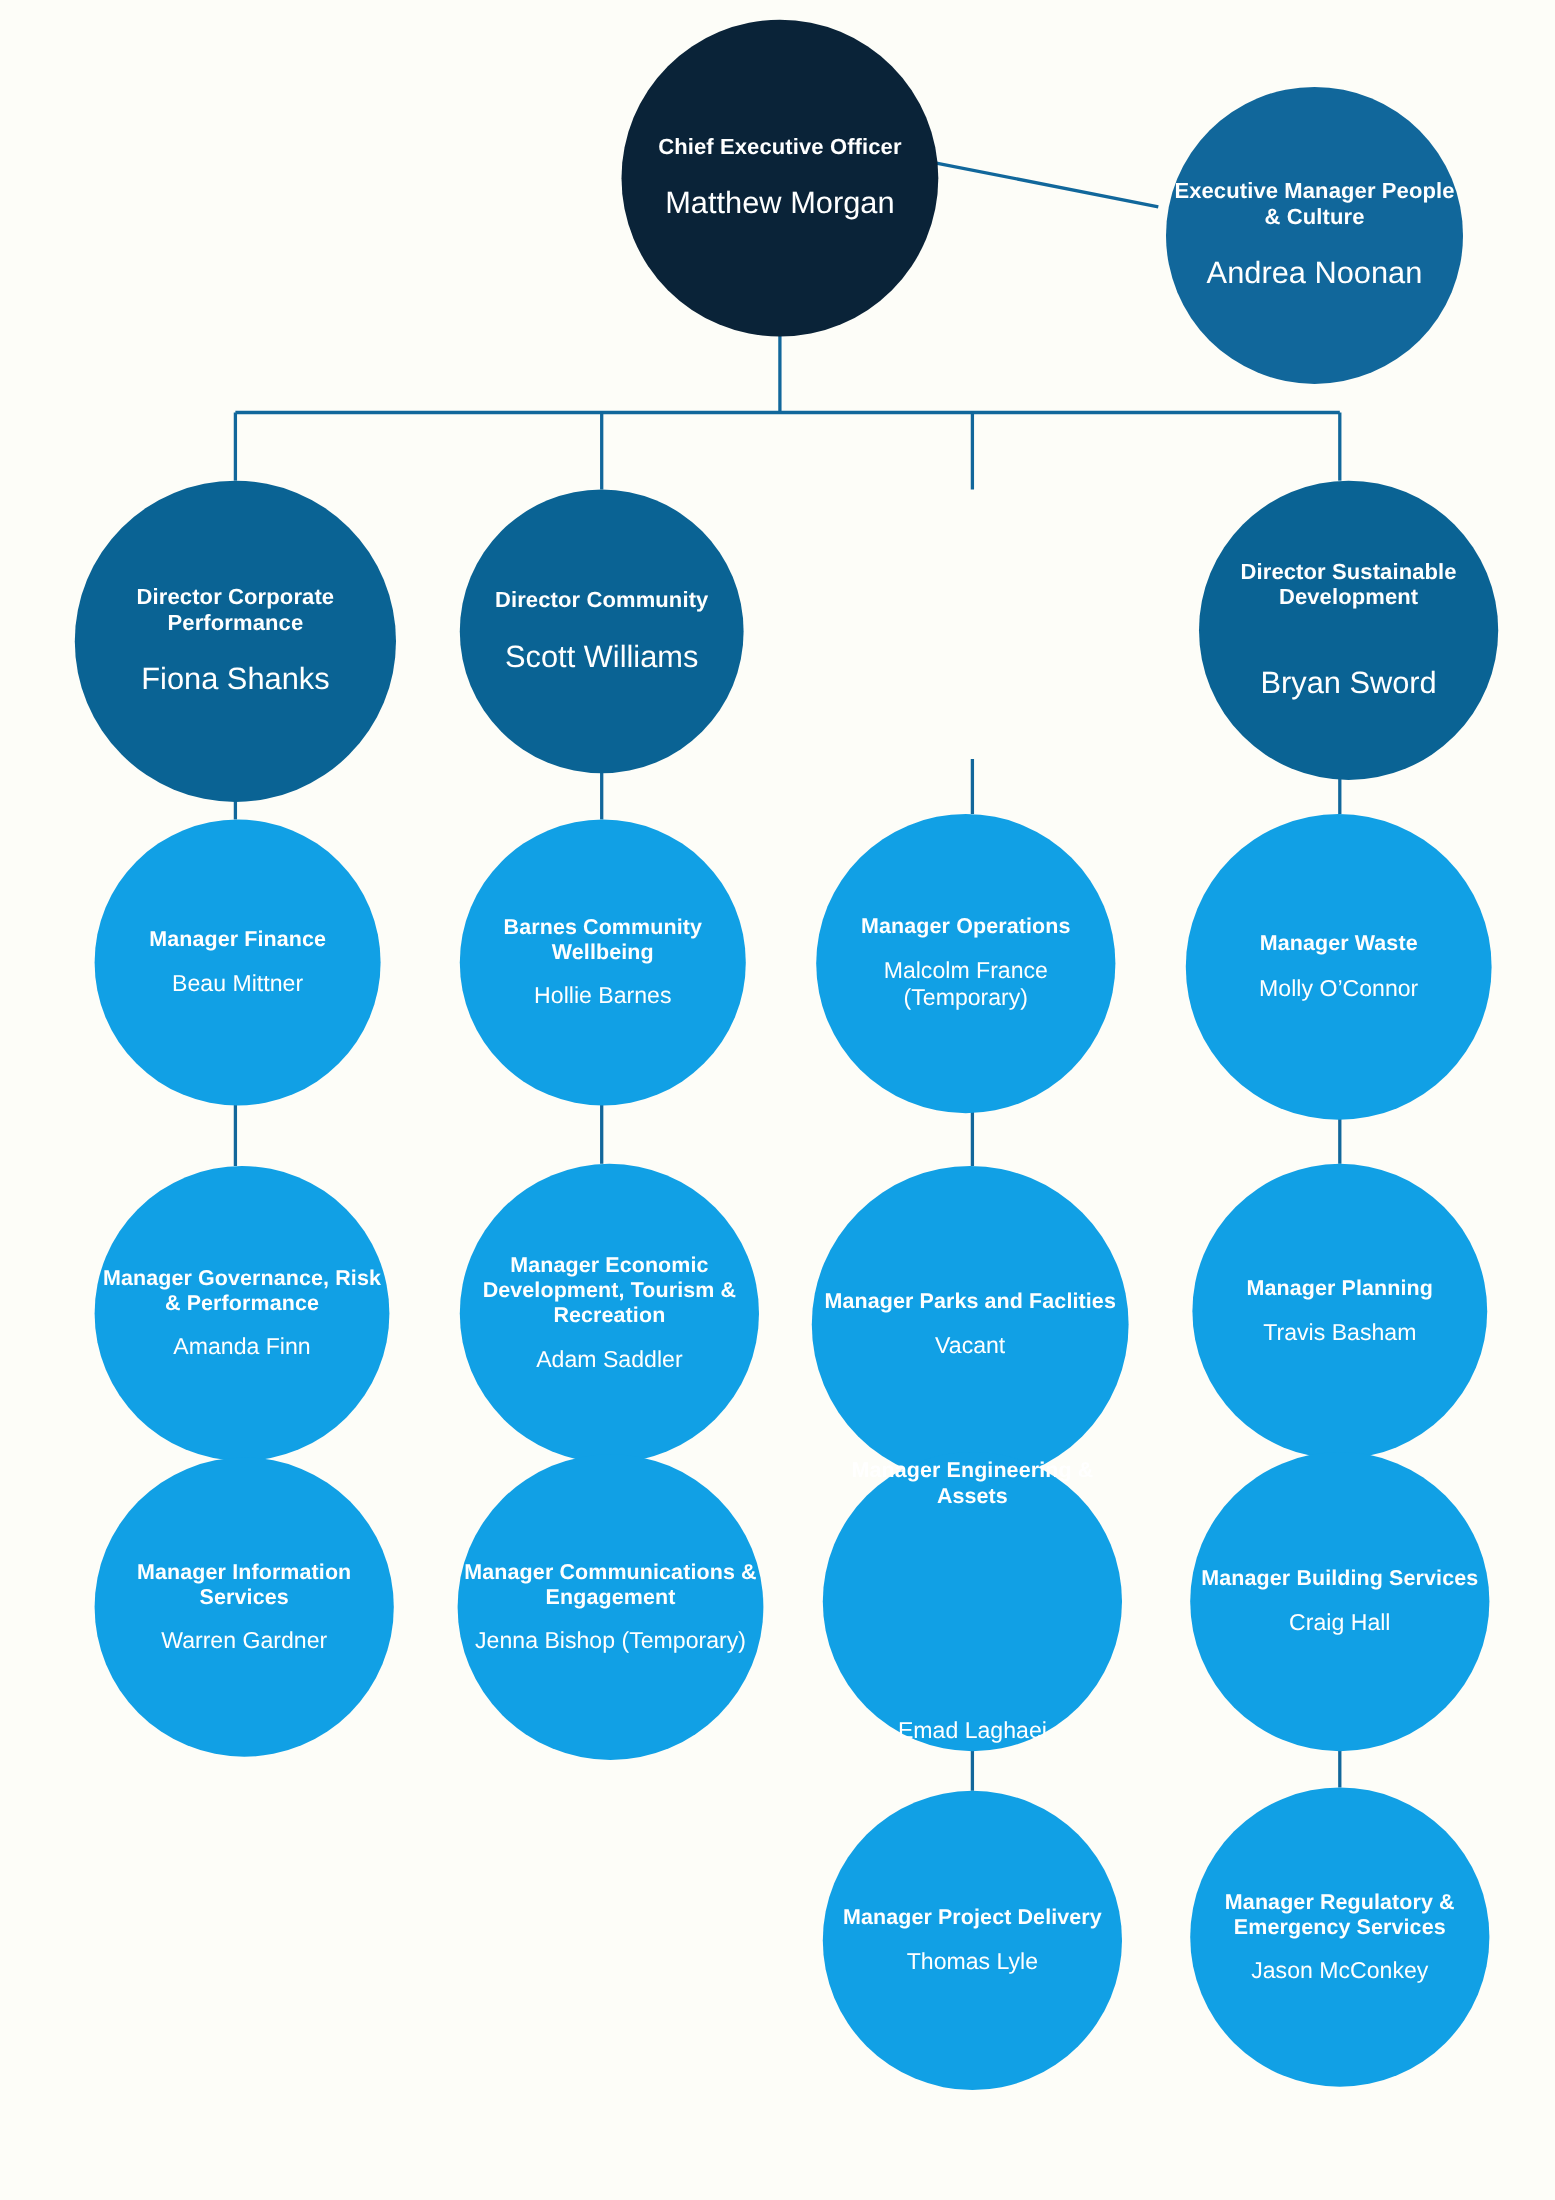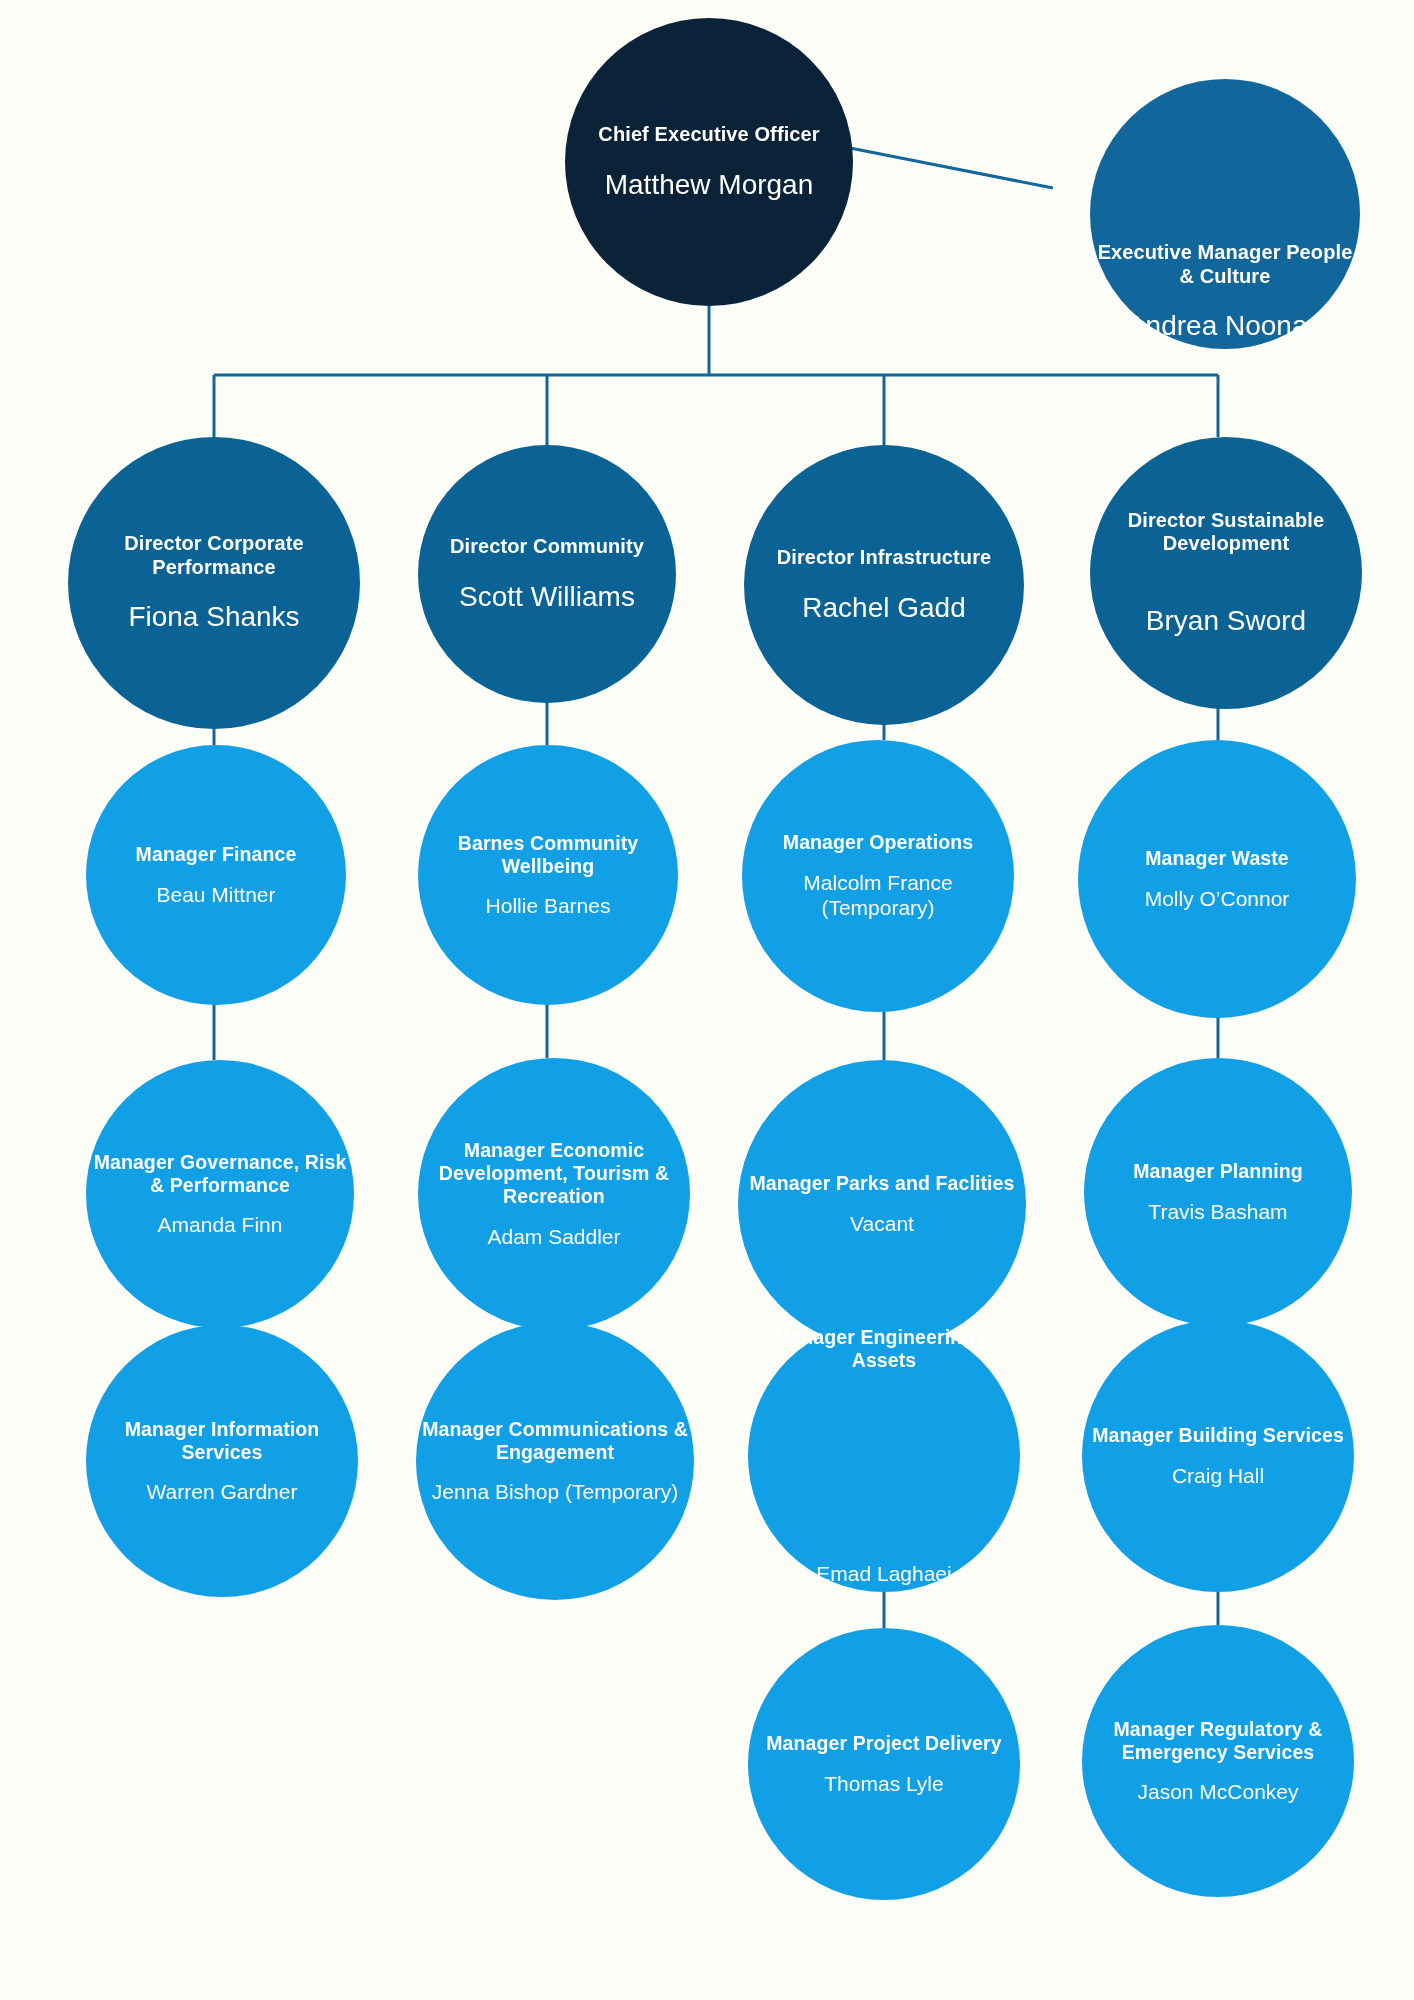--- a/index.html
+++ b/index.html
@@ -101,39 +101,35 @@
       <line x1="1218" y1="1258" x2="1218" y2="1320"></line>
       <line x1="1218" y1="1570" x2="1218" y2="1625"></line>
     </g>
   </svg>
 
   <div class="node tier-ceo" style="left:565px; top:18px; width:288px; height:288px;">
     <div class="role">Chief Executive Officer</div>
     <div class="person">Matthew Morgan</div>
   </div>
 
-  <div class="node tier-exec" style="left:1090px; top:79px; width:270px; height:270px;justify-content:flex-end;">
+  <div class="node tier-exec" style="left:1060px; top:79px; width:270px; height:270px;">
     <div class="role">Executive Manager People &amp; Culture</div>
     <div class="person">Andrea Noonan</div>
   </div>
 
   <div class="node tier-dir" style="left:68px; top:437px; width:292px; height:292px;">
     <div class="role">Director Corporate Performance</div>
     <div class="person">Fiona Shanks</div>
   </div>
 
   <div class="node tier-dir" style="left:418px; top:445px; width:258px; height:258px;">
     <div class="role">Director Community</div>
     <div class="person">Scott Williams</div>
   </div>
 
-  <div class="node tier-dir" style="left:744px; top:445px; width:280px; height:280px;">
-    <div class="role">Director Infrastructure</div>
-    <div class="person">Rachel Gadd</div>
-  </div>
 
   <div class="node tier-dir" style="left:1090px; top:437px; width:272px; height:272px;gap:27px;">
     <div class="role">Director Sustainable Development</div>
     <div class="person">Bryan Sword</div>
   </div>
 
   <div class="node tier-mgr" style="left:86px; top:745px; width:260px; height:260px;">
     <div class="role">Manager Finance</div>
     <div class="person">Beau Mittner</div>
   </div>

